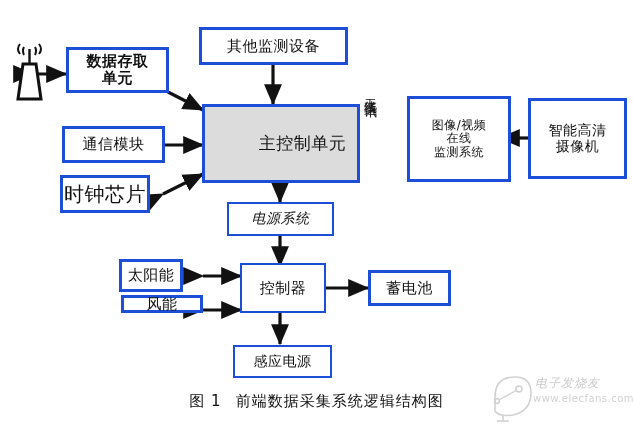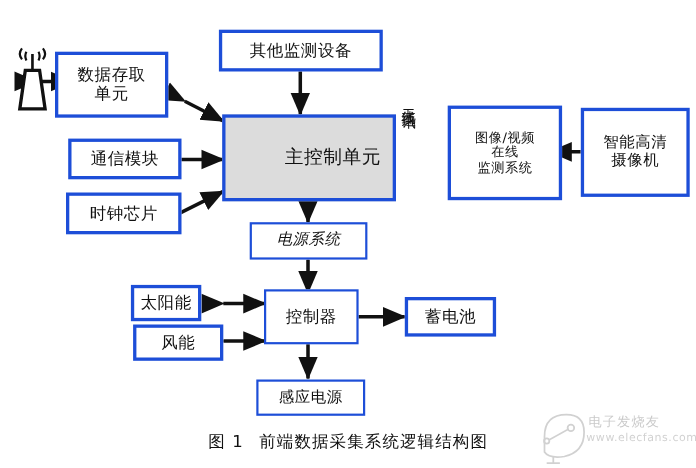--- a/index.html
+++ b/index.html
@@ -93,20 +93,21 @@
     height: 52px;
     z-index: 5;
     opacity: 0.45;
   }
   #watermark .wm-text {
     position: absolute;
     left: 46px;
     top: 4px;
     font-size: 12px;
     color: #8a8a8a;
+    font-style: italic;
     letter-spacing: 1px;
     white-space: nowrap;
   }
   #watermark .wm-url {
     position: absolute;
     left: 44px;
     top: 22px;
     font-size: 10px;
     color: #9a9a9a;
     letter-spacing: 0.5px;
@@ -167,38 +168,38 @@
     <path d="M12,12 Q8,7 12,2" stroke="#111" stroke-width="2" fill="none"></path>
     <path d="M31,12 Q35,7 31,2" stroke="#111" stroke-width="2" fill="none"></path>
     <path d="M16,13 Q14,8.5 16,5" stroke="#111" stroke-width="2" fill="none"></path>
     <path d="M27,13 Q29,8.5 27,5" stroke="#111" stroke-width="2" fill="none"></path>
 
     <line x1="21.5" y1="7" x2="21.5" y2="24" stroke="#111" stroke-width="2.4"></line>
 
     <path d="M15,22 L28,22 L33,57 L10,57 Z" fill="#ffffff" stroke="#111" stroke-width="3"></path>
   </svg>
 
-  <div class="node thick" style="left:50px; top:47px; width:103px; height:60px; font-size:15px;">
+  <div class="node thick" style="left:66px; top:47px; width:103px; height:46px; font-size:15px;font-weight:bold;">
     <span class="lbl">数据存取
 单元</span>
   </div>
 
   <div class="node thick" style="left:199px; top:27px; width:149px; height:38px; font-size:15px;">
     <span class="lbl">其他监测设备</span>
   </div>
 
   <div class="node thick" style="left:62px; top:126px; width:103px; height:37px; font-size:15px;">
     <span class="lbl">通信模块</span>
   </div>
 
   <div class="node thick shaded" style="left:202px; top:104px; width:158px; height:79px; font-size:17px;padding-left:43px;">
     <span class="lbl">主控制单元</span>
   </div>
 
-  <div class="node thick" style="left:60px; top:175px; width:105px; height:38px; font-size:15px;">
+  <div class="node thick" style="left:60px; top:175px; width:90px; height:38px; font-size:20px;">
     <span class="lbl">时钟芯片</span>
   </div>
 
   <div class="node" style="left:227px; top:202px; width:107px; height:34px; font-size:14px;font-style:italic;">
     <span class="lbl">电源系统</span>
   </div>
 
   <div class="node thick" style="left:407px; top:96px; width:104px; height:86px; font-size:12px;">
     <span class="lbl">图像/视频
 在线
@@ -207,21 +208,21 @@
 
   <div class="node thick" style="left:528px; top:98px; width:99px; height:81px; font-size:14px;">
     <span class="lbl">智能高清
 摄像机</span>
   </div>
 
   <div class="node thick" style="left:119px; top:259px; width:64px; height:33px; font-size:15px;">
     <span class="lbl">太阳能</span>
   </div>
 
-  <div class="node thick" style="left:121px; top:295px; width:82px; height:33px; font-size:15px;">
+  <div class="node thick" style="left:121px; top:295px; width:82px; height:18px; font-size:15px;">
     <span class="lbl">风能</span>
   </div>
 
   <div class="node" style="left:240px; top:263px; width:86px; height:50px; font-size:15px;">
     <span class="lbl">控制器</span>
   </div>
 
   <div class="node thick" style="left:368px; top:270px; width:83px; height:36px; font-size:15px;">
     <span class="lbl">蓄电池</span>
   </div>

